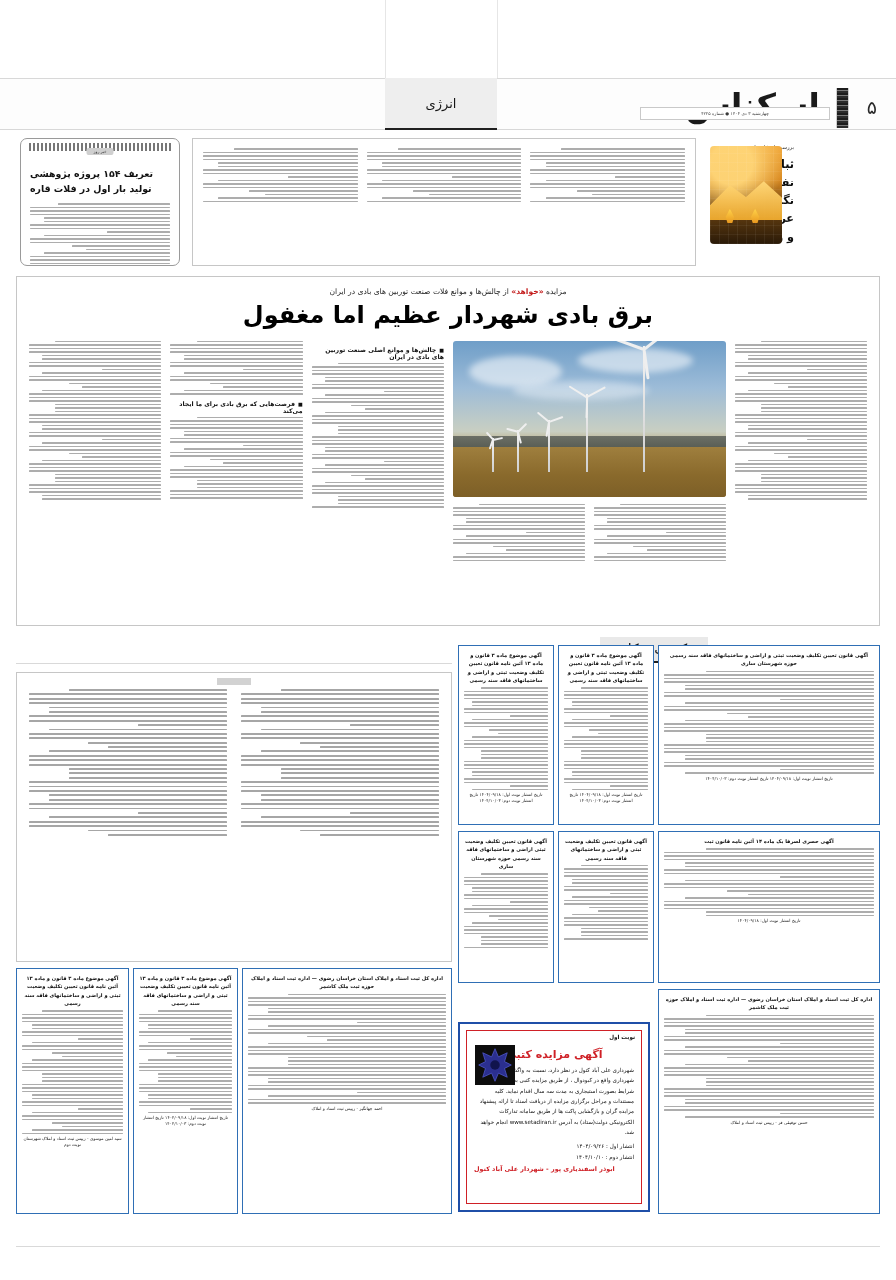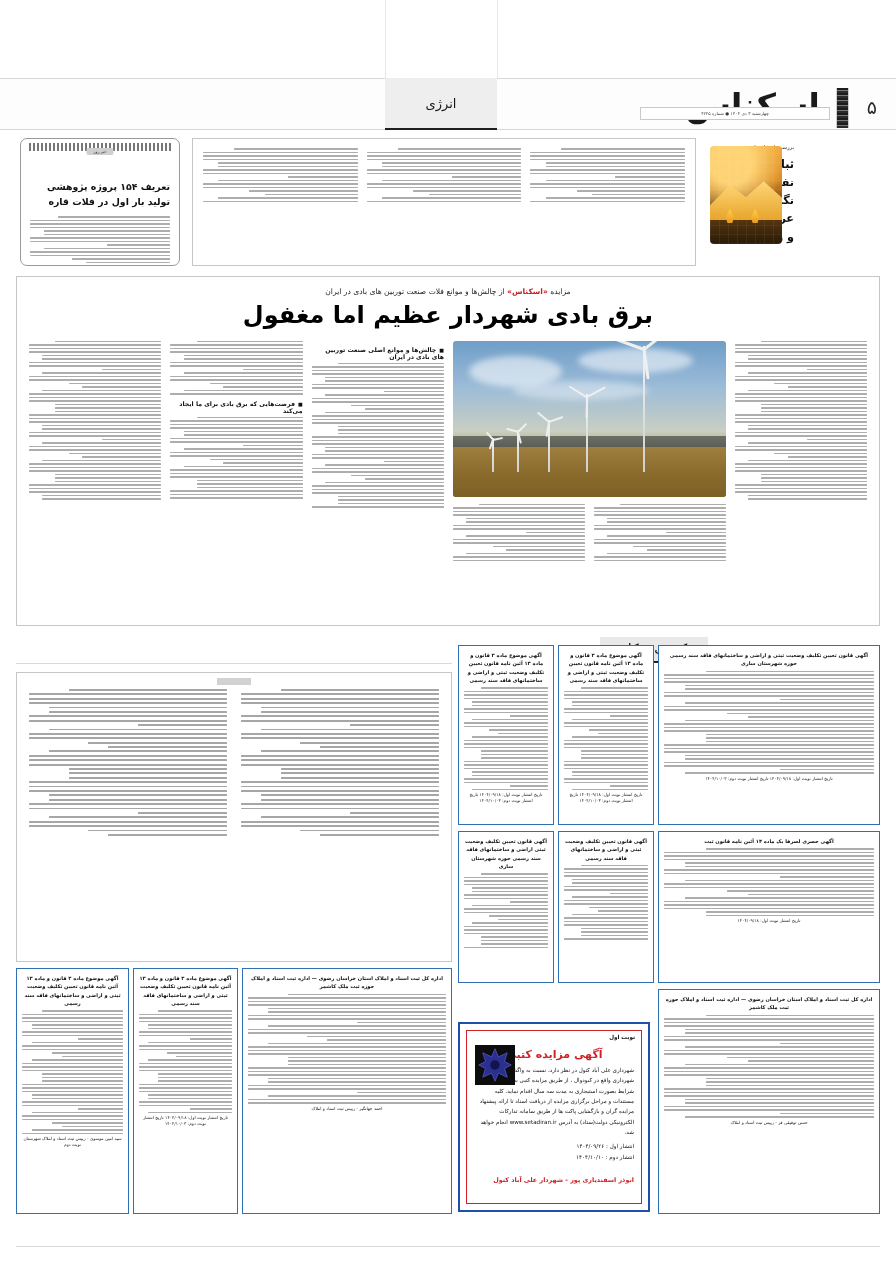--- a/index.html
+++ b/index.html
@@ -82,22 +82,22 @@
   .khabar-notch {
     position: absolute; right: 8px; left: 8px; top: 4px; height: 8px;
     background: repeating-linear-gradient(90deg,#777 0 2px,#fff 2px 4px);
   }
   .khabar-tab {
     position: absolute; right: 50%; transform: translateX(50%); top: 9px;
     background: #cfcfcf; color: #2b2b2b; font-size: 4px; padding: 1px 7px;
     border-radius: 2px;
   }
   .khabar-title {
-    text-align: right; font-size: 9.4px; font-weight: 700; color: #111;
-    line-height: 1.6; margin: 24px 0 7px 0;
+    text-align: left; font-size: 9.4px; font-weight: 700; color: #111;
+    line-height: 1.6; margin: 11px 0 7px 0;
   }
 
   .mid-box {
     position: absolute; right: 200px; top: 138px; width: 504px; height: 128px;
     border: 1px solid #c6c6c6; background: #fff; padding: 9px 10px; overflow: hidden;
   }
   .mid-cols { display: flex; flex-direction: row-reverse; gap: 9px; height: 100%; }
   .mid-cols > div { flex: 1; }
 
   .oil-box {
@@ -209,21 +209,21 @@
   
   .auction {
     position: absolute; right: 246px; top: 1022px; width: 192px; height: 190px;
     border: 2px solid #1f4fa8; background: #fff; padding: 6px; overflow: hidden;
   }
   .auction .inner { border: 1px solid #cf2026; height: 100%; padding: 6px 7px; position: relative; }
   .auction .nobat { position: absolute; right: 6px; top: 3px; font-size: 5.6px; color: #111; font-weight: 700; }
   .auction .a-title { font-size: 11px; font-weight: 700; color: #cf2026; text-align: center;
     margin: 11px 0 4px 0; }
   .auction .a-sub { font-size: 5.6px; color: #111; text-align: right; line-height: 1.85; }
-  .auction .a-sign { font-size: 6.4px; font-weight: 700; color: #cf2026; text-align: right; margin-top: 14px; }
+  .auction .a-sign { font-size: 6.4px; font-weight: 700; color: #cf2026; text-align: left; margin-top: 3px; }
   .auction .star {
     position: absolute; left: 8px; top: 14px; width: 40px; height: 40px; background: #0d0d0d;
     display: flex; align-items: center; justify-content: center;
   }
   .auction .star svg { width: 34px; height: 34px; }
 
   .bottom-rule { position: absolute; left: 16px; right: 16px; top: 1246px; height: 1px; background: #d9d9d9; }
 </style>
 </head>
 <body>
@@ -349,21 +349,21 @@
       <div class="drop d2"></div>
     </div>
     <div style="margin-right:78px;">
       <div class="oil-kicker">بررسی‌ها نشان داد:</div>
       <div class="oil-head">ثبات قیمت نفت با وجود نگرانی‌های عرضه ونزوئلا و روسیه</div>
     </div>
   </div>
 
   <div class="feature">
     <div class="feat-kicker">
-      <span>مزایده </span><em>«اسکناس»</em><span> از چالش‌ها و موانع فلات صنعت توربین های بادی در ایران</span>
+      <span>مزایده </span><em>«خواهد»</em><span> از چالش‌ها و موانع فلات صنعت توربین های بادی در ایران</span>
     </div>
     <div class="feat-head">برق بادی شهردار عظیم اما مغفول</div>
 
     <div class="feat-cols">
       <div class="fcol">
           <div class="lines tiny">
             <i class="s80"></i>
             <i class=""></i>
             <i class=""></i>
             <i class=""></i>

